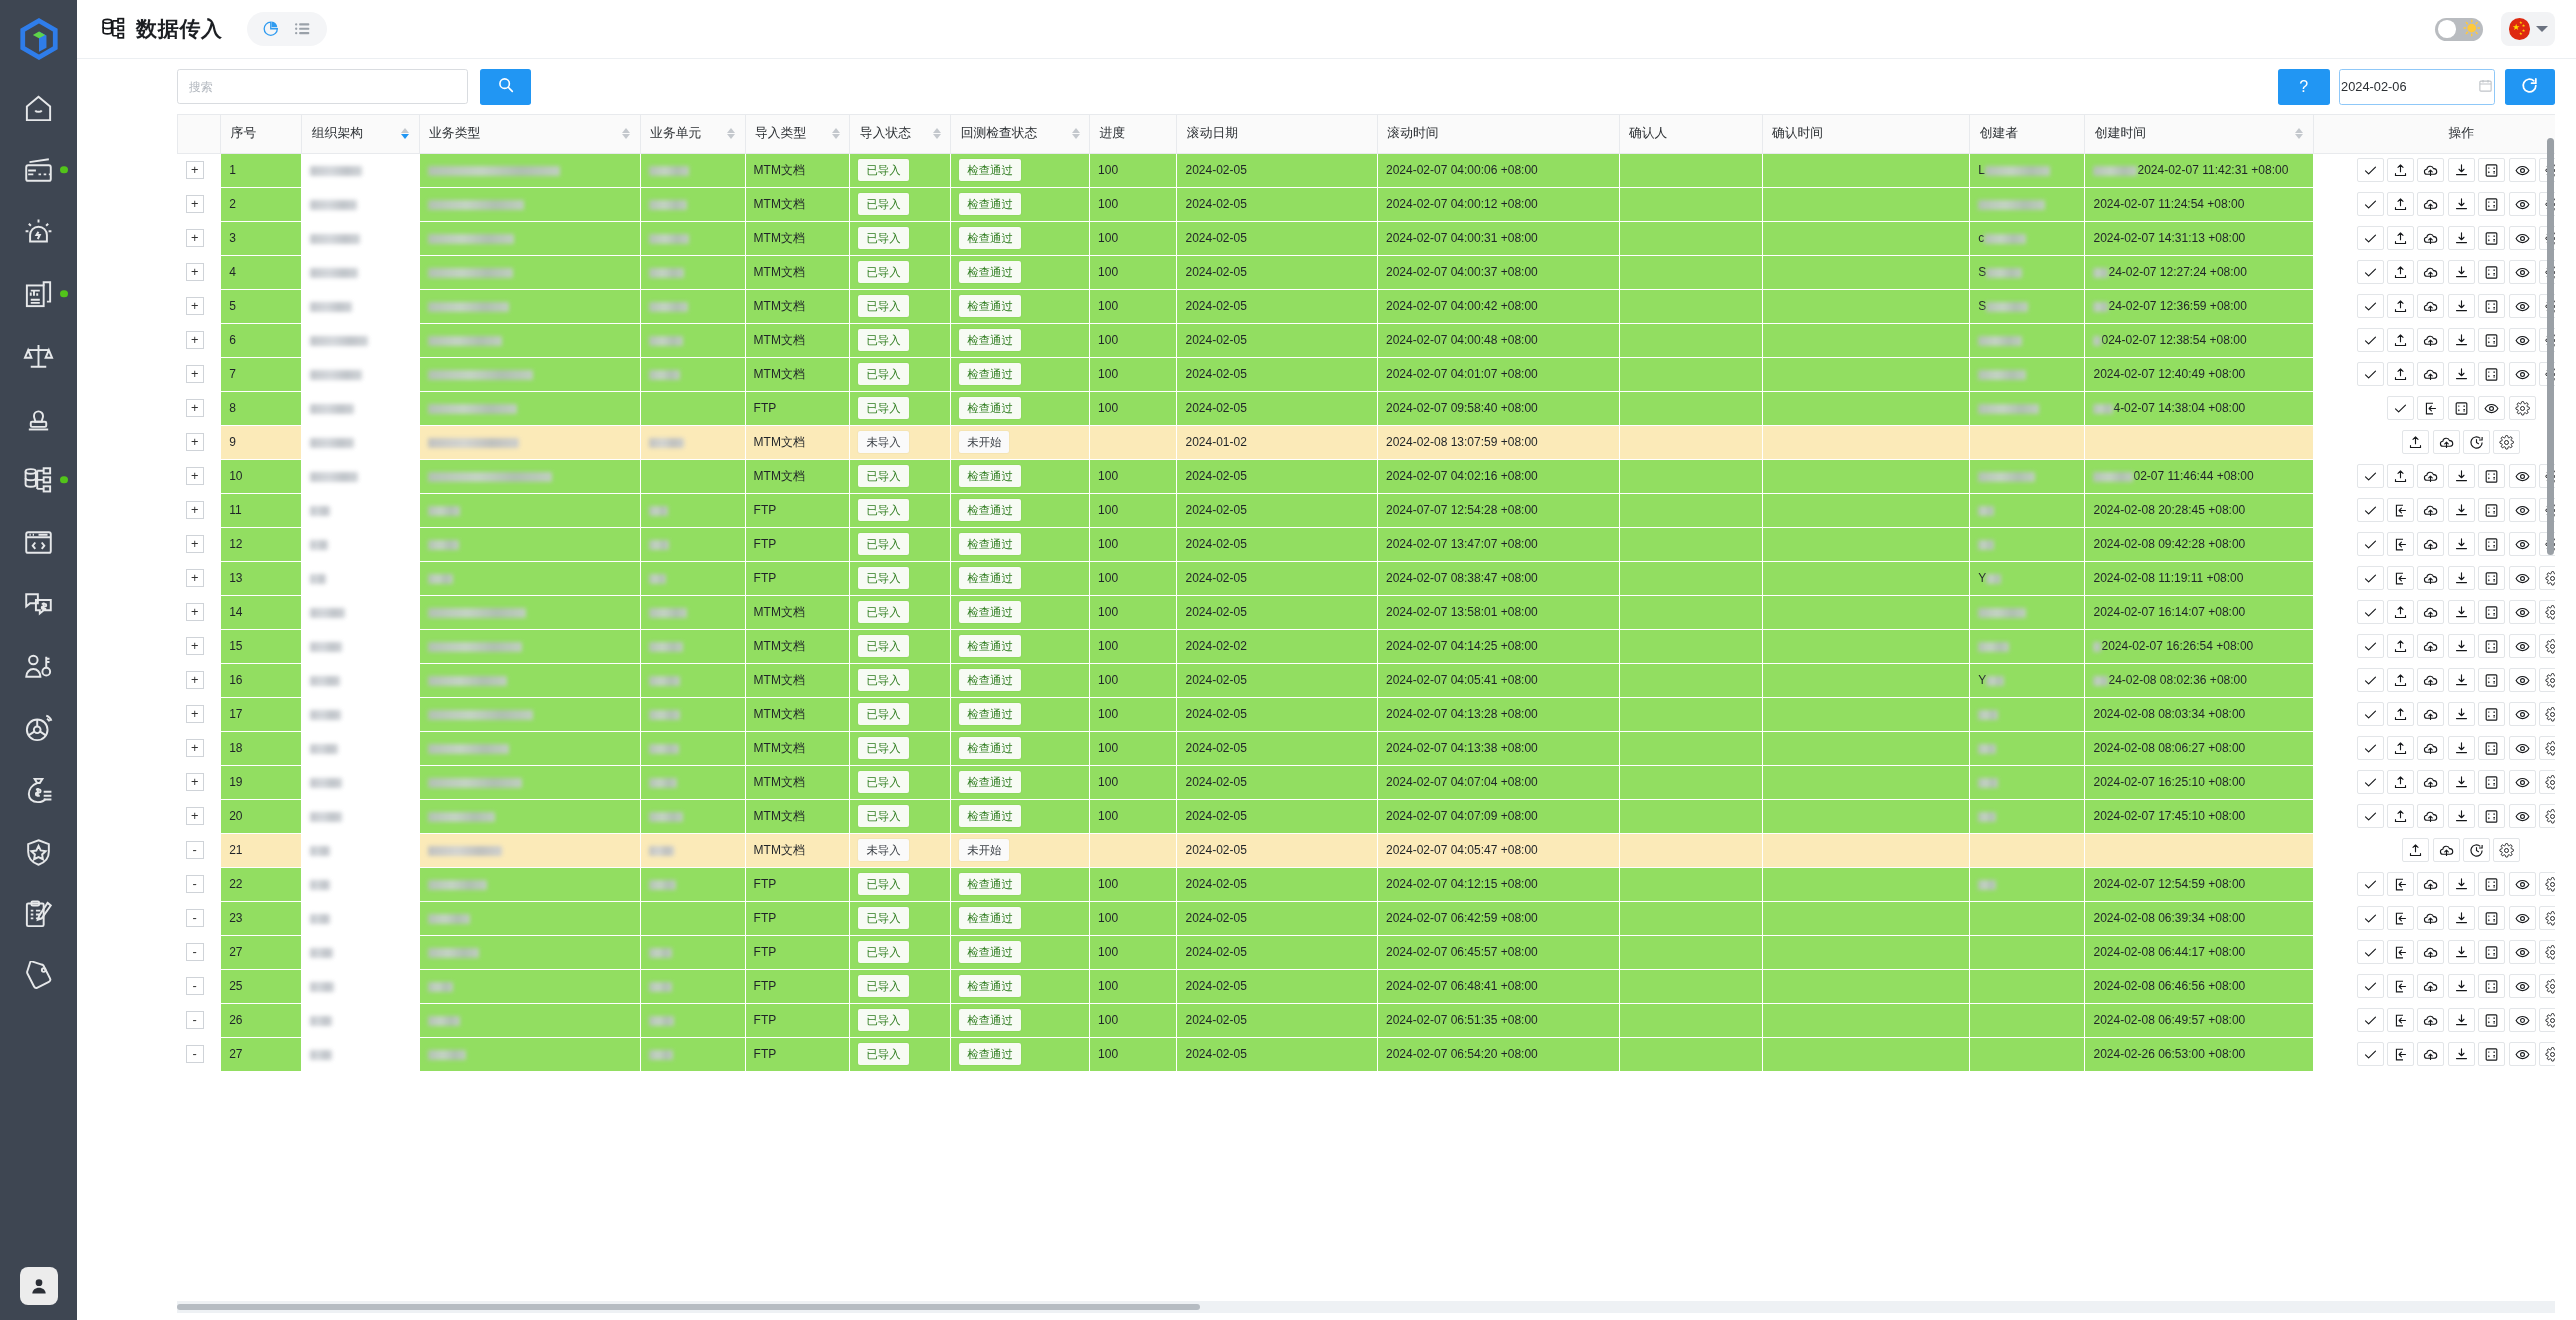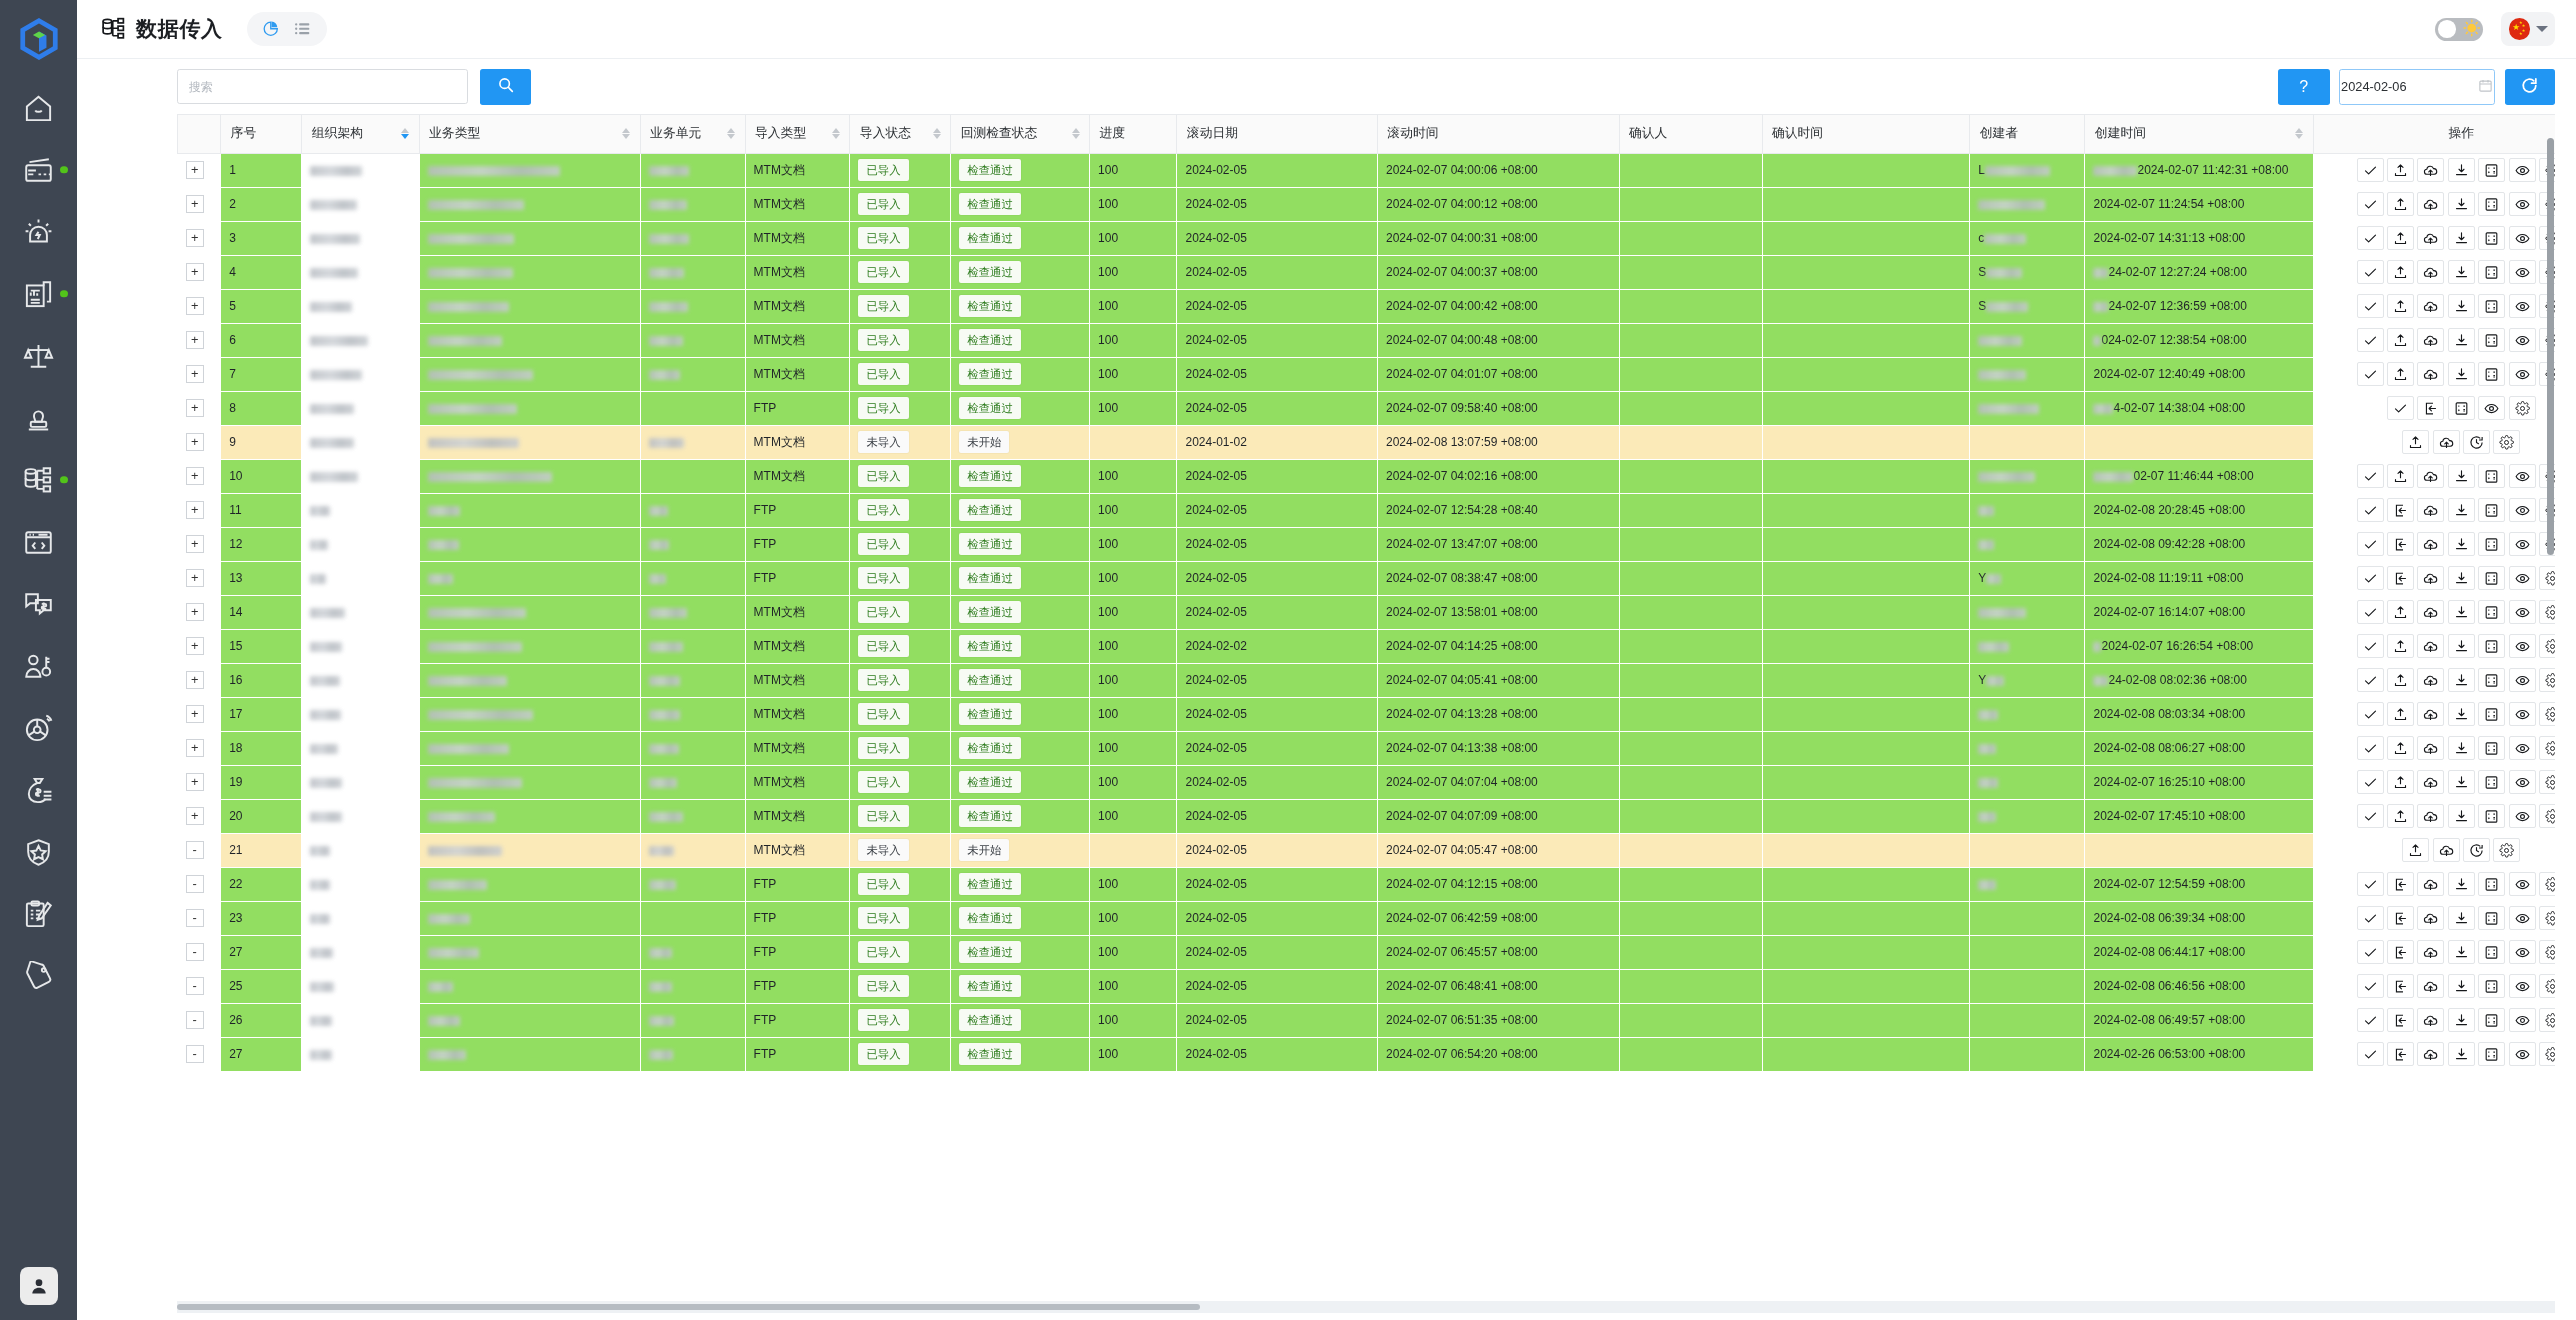--- a/index.html
+++ b/index.html
@@ -1207,21 +1207,21 @@
               </td>
               <td class="c-num"><span>11</span></td>
               <td class="c-org"><span class="blur" style="width:20px"></span></td>
               <td><span class="blur" style="width:32px"></span></td>
               <td><span class="blur" style="width:19px"></span></td>
               <td><span>FTP</span></td>
               <td><span class="badge">已导入</span></td>
               <td><span class="badge">检查通过</span></td>
               <td><span>100</span></td>
               <td><span>2024-02-05</span></td>
-              <td><span>2024-02-07 12:54:28 +08:40</span></td>
+              <td><span>2024-07-07 12:54:28 +08:00</span></td>
               <td><span></span></td>
               <td><span></span></td>
               <td><span></span><span class="blur" style="width:16px"></span></td>
               <td><span></span><span>2024-02-08 20:28:45 +08:00</span></td>
               <td class="c-ops">
                 <div class="ops">
                   <span class="op-btn" style="color: rgb(22, 24, 27);">
                     <svg viewBox="0 0 24 24" fill="none" stroke="currentColor" stroke-width="1.8">
                       <path d="M4 12.5l5 5L20 6.5" stroke-linecap="round" stroke-linejoin="round"></path>
                     </svg>

